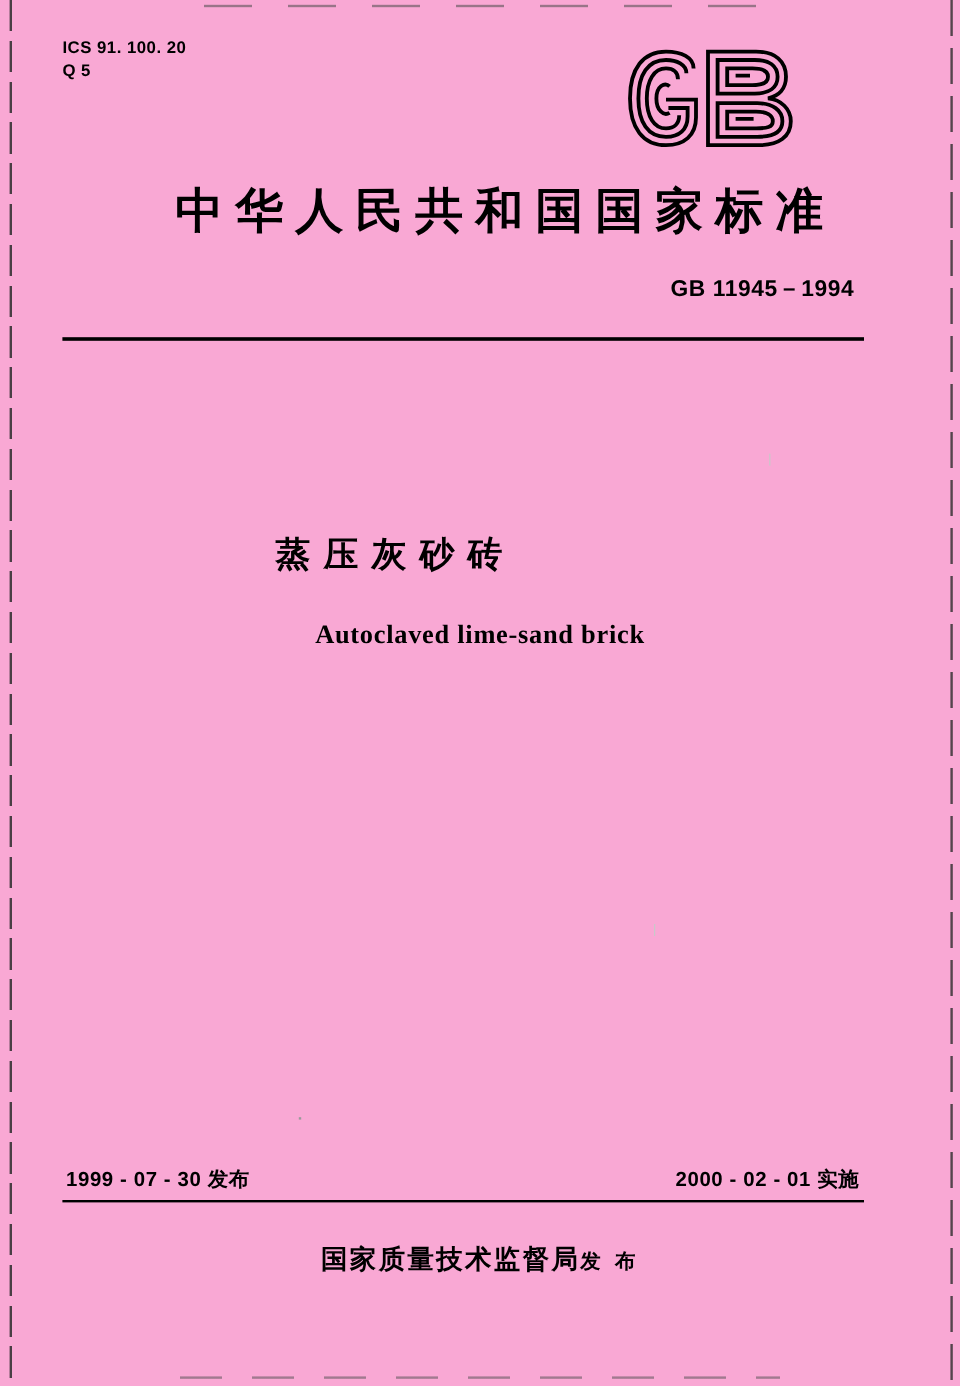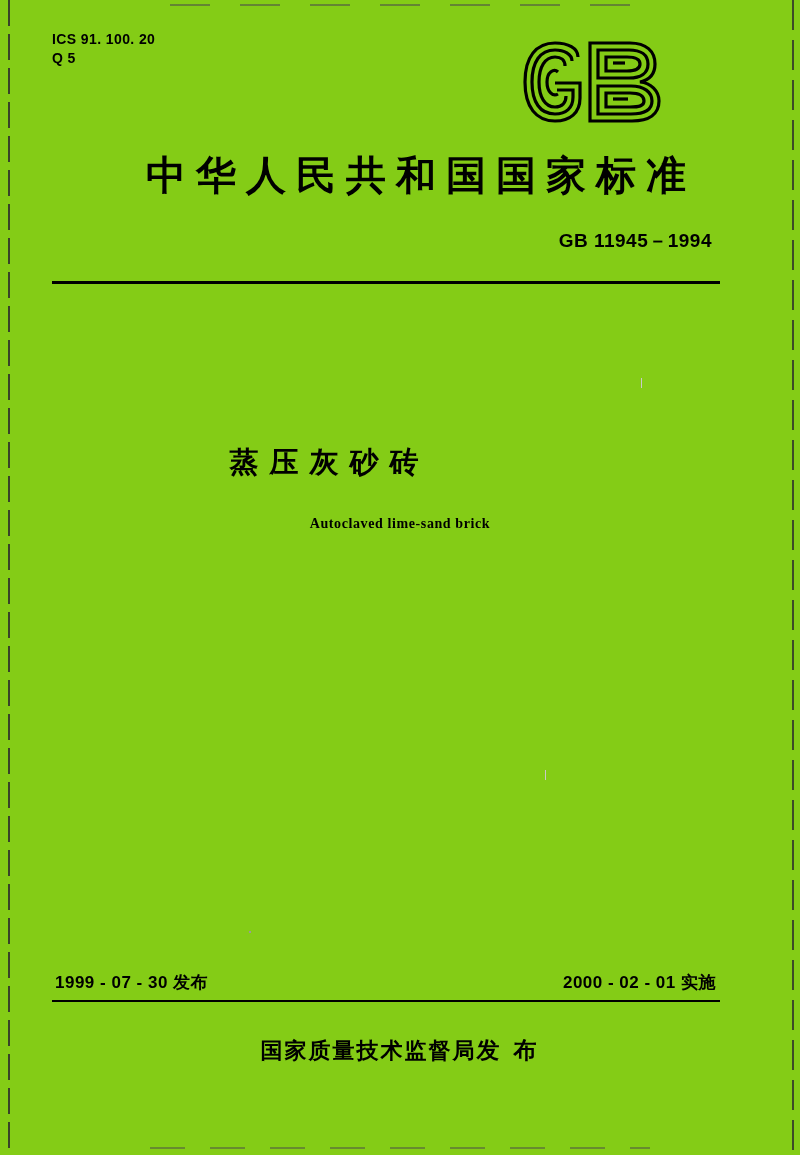--- a/index.html
+++ b/index.html
@@ -4,21 +4,21 @@
 <style>
   html, body {
     margin: 0;
     padding: 0;
     background: #ffffff;
   }
   .page {
     position: relative;
     width: 800px;
     height: 1155px;
-    background: #84cc16;
+    background: #f9a8d4;
     font-family: "Liberation Serif", serif;
     color: #000000;
     overflow: hidden;
   }
 
   
   .scan-edge-left {
     position: absolute;
     left: 8px;
     top: 0;
@@ -149,21 +149,21 @@
     text-indent: 11px;
   }
   .doc-title-en {
     position: absolute;
     left: 0;
     top: 516px;
     width: 800px;
     text-align: center;
     font-family: "Liberation Serif", serif;
     font-weight: bold;
-    font-size: 14px;
+    font-size: 22px;
     letter-spacing: .6px;
   }
 
   
   .rule-bottom {
     position: absolute;
     left: 52px;
     top: 1000px;
     width: 668px;
     height: 2px;
@@ -195,21 +195,21 @@
     top: 1035px;
     width: 800px;
     text-align: center;
     font-family: "DejaVu Sans", sans-serif;
     font-weight: bold;
     font-size: 22px;
     letter-spacing: 2px;
     white-space: nowrap;
   }
   .publisher .pub-verb {
-    font-size: 23px;
+    font-size: 17px;
     letter-spacing: 3px;
   }
 
   
   .tick {
     position: absolute;
     width: 1px;
     height: 10px;
     background: #c9c9c9;
   }

